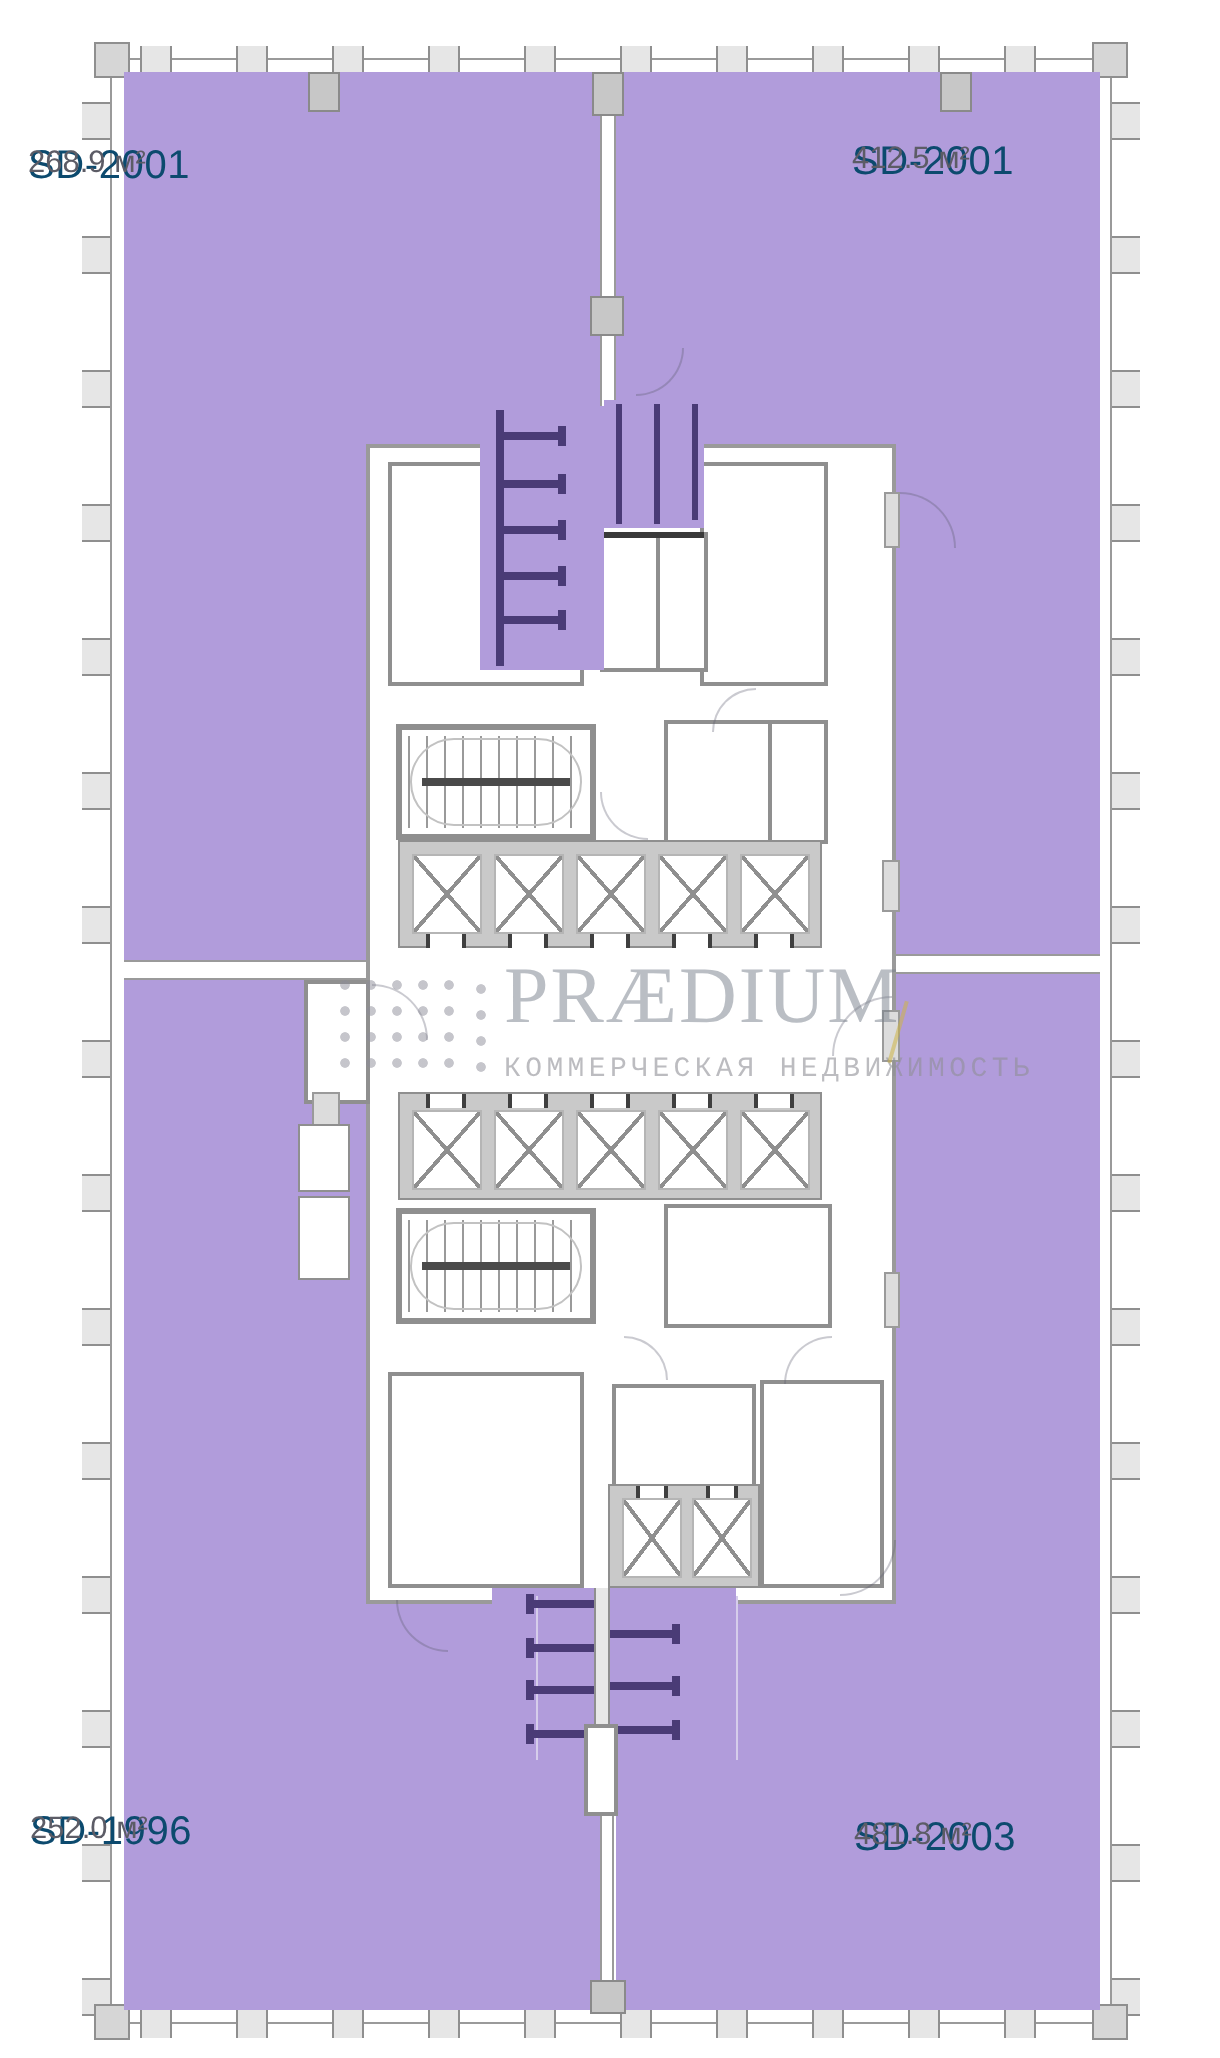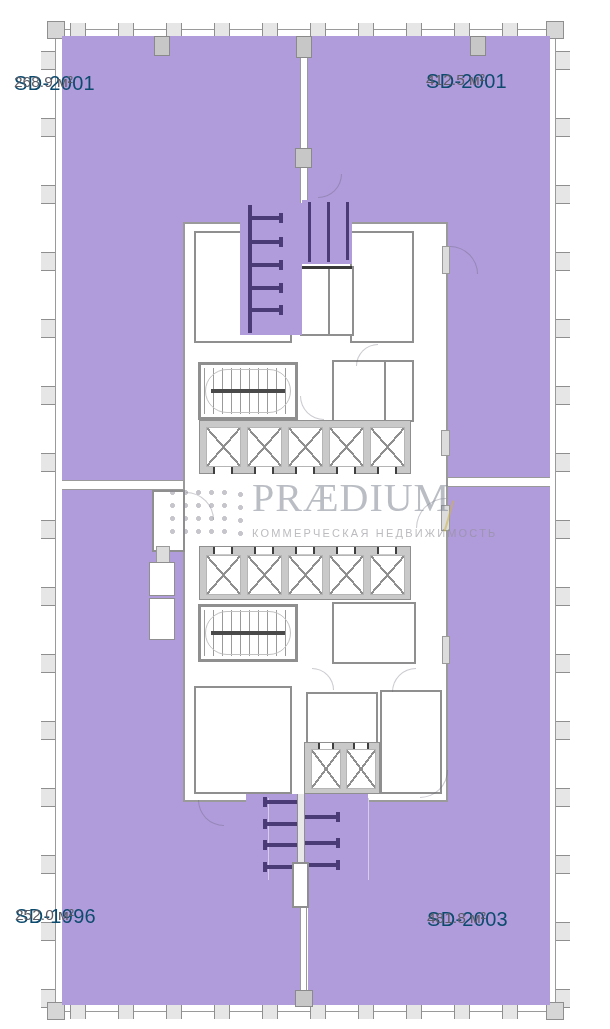--- a/index.html
+++ b/index.html
@@ -54,21 +54,21 @@
   .arc.tl{border-right:none;border-bottom:none;border-top-left-radius:100%;}
   .arc.tr{border-left:none;border-bottom:none;border-top-right-radius:100%;}
   .arc.bl{border-right:none;border-top:none;border-bottom-left-radius:100%;}
   .arc.br{border-left:none;border-top:none;border-bottom-right-radius:100%;}
 
   
   .wm{pointer-events:none;z-index:40;}
   .wm-dots{background-image:radial-gradient(circle,rgba(140,140,152,.5) 0 2.2px,transparent 2.6px);background-size:13px 13px;}
   .wm-brand{font-family:"Liberation Serif",serif;font-size:40px;line-height:1;letter-spacing:1px;
             color:rgba(123,130,142,.52);white-space:nowrap;}
-  .wm-tag{font-size:11px;letter-spacing:2.2px;color:rgba(143,143,150,.6);white-space:nowrap;}
+  .wm-tag{font-size:14px;letter-spacing:2.2px;color:rgba(143,143,150,.6);white-space:nowrap;font-family:Liberation Mono, monospace;}
   .wm-gold{background:rgba(205,180,70,.55);transform:rotate(16deg);}
 
   
   .unit-label{width:170px;text-align:center;z-index:45;}
   .unit-label .t{position:static;display:block;font-size:20px;font-weight:400;color:#0c4a6e;letter-spacing:.3px;}
   .unit-label .a{position:static;display:block;font-size:15.5px;color:#5c5c66;margin-top:1px;}
 </style>
 </head>
 <body>
 

